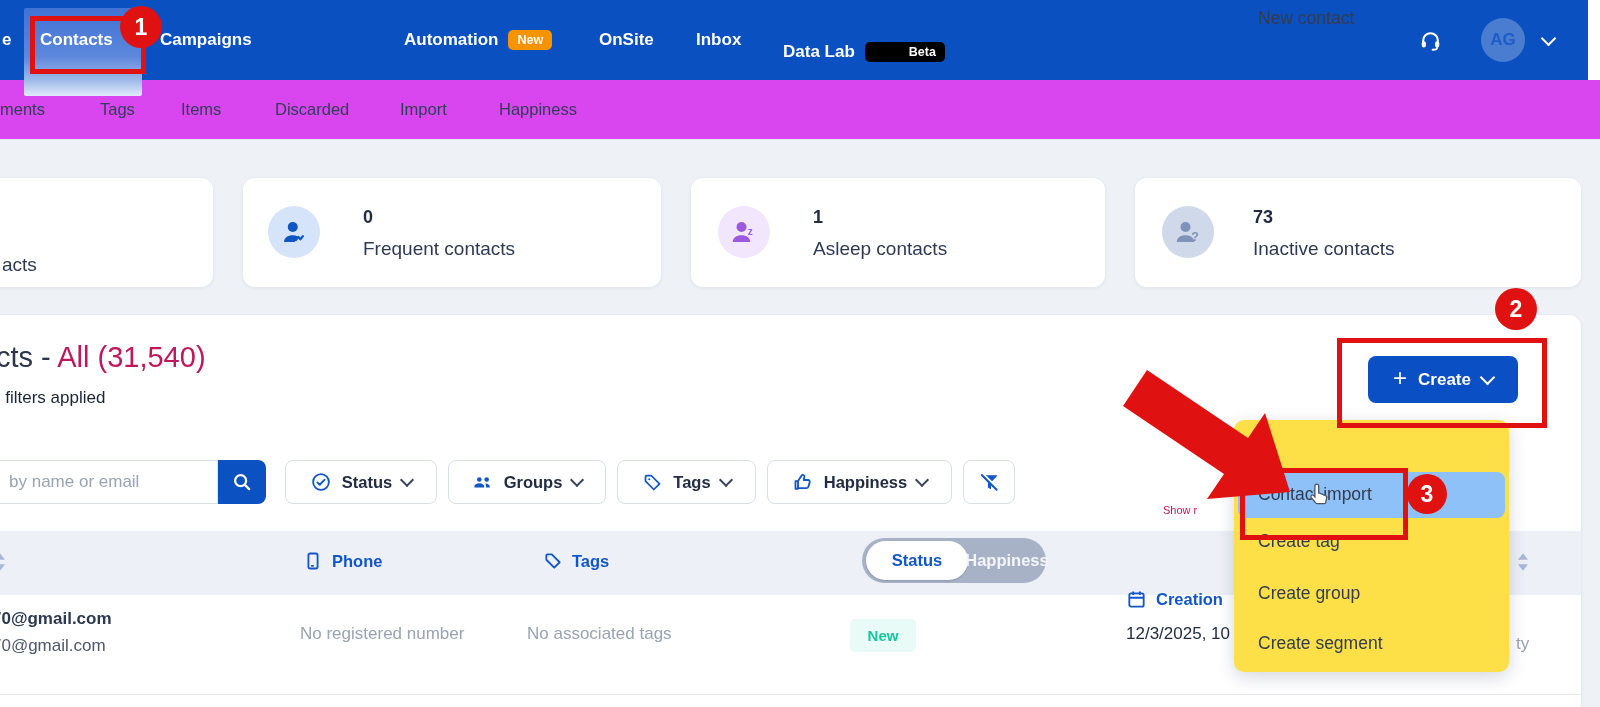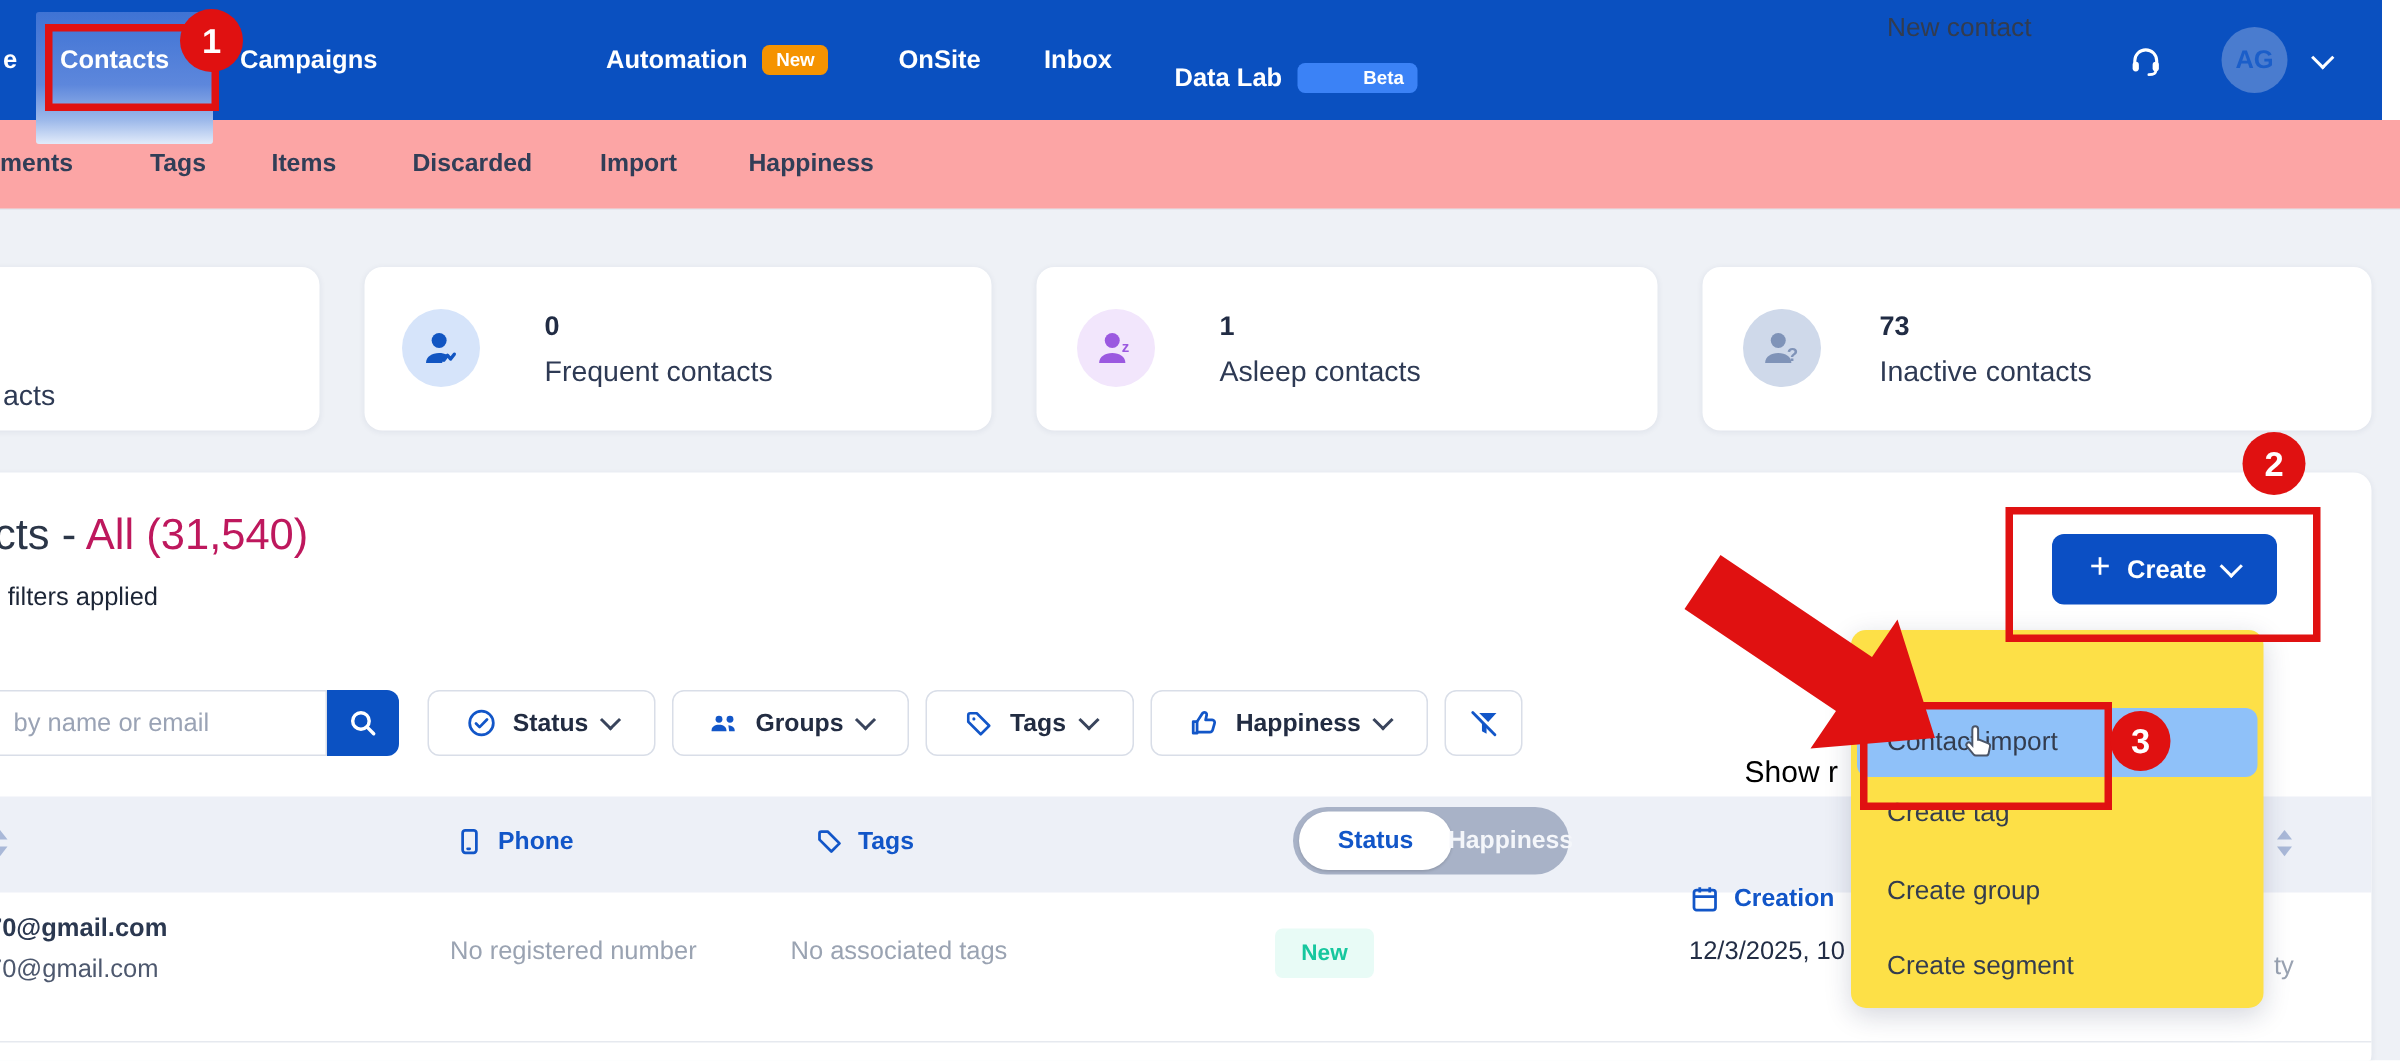--- a/index.html
+++ b/index.html
@@ -16,21 +16,21 @@
   .tab-active-bg{position:absolute;left:24px;top:8px;width:118px;height:88px;border-radius:2px;
     background:linear-gradient(180deg,#3f73d4 0%,#5d87dc 55%,#9db9ea 82%,#e2ebfa 100%);}
   .badge{display:inline-block;margin-left:10px;padding:4px 9px;border-radius:5px;
     font-size:12.5px;font-weight:600;color:#fff;line-height:1;}
   .avatar{position:absolute;left:1481px;top:18px;width:44px;height:44px;border-radius:50%;
     background:#4a7ccf;color:#1b5ec9;font-weight:700;font-size:17px;
     display:flex;align-items:center;justify-content:center;}
   .chev{display:inline-block;width:9px;height:9px;border-right:2.6px solid currentColor;
     border-bottom:2.6px solid currentColor;transform:rotate(45deg);margin-top:-4px;}
   
-  .subnav{left:0;top:80px;width:1600px;height:59px;background:#fca5a5;border-bottom:1px solid #e3e7ee;z-index:4;font-weight:bold;}
+  .subnav{left:0;top:80px;width:1600px;height:59px;background:#d946ef;border-bottom:1px solid #e3e7ee;z-index:4;}
   .subnav-item{position:absolute;top:0;height:58px;display:flex;align-items:center;
     color:#313e57;font-size:16.5px;white-space:nowrap;}
   
   .pagebg{left:0;top:139px;width:1600px;height:568px;background:#eef1f6;}
   
   .card{position:absolute;background:#fff;border-radius:12px;box-shadow:0 1px 4px rgba(25,45,90,.07);}
   .stat-icon{position:absolute;width:52px;height:52px;border-radius:50%;display:flex;align-items:center;justify-content:center;}
   .stat-val{position:absolute;font-size:18px;font-weight:700;color:#212c44;}
   .stat-lbl{position:absolute;font-size:19px;color:#2e3a54;white-space:nowrap;}
   
@@ -45,21 +45,21 @@
     border:1px solid #d9dee8;border-radius:8px 0 0 8px;z-index:6;box-sizing:border-box;}
   .search-box input{border:0;outline:none;width:200px;height:40px;margin-left:18px;
     font-size:17px;color:#333;font-family:inherit;background:transparent;}
   .search-box input::placeholder{color:#9aa3b5;}
   .search-btn{position:absolute;left:218px;top:460px;width:48px;height:44px;background:#0b51c2;
     border-radius:0 8px 8px 0;display:flex;align-items:center;justify-content:center;z-index:6;cursor:pointer;}
   .chip{position:absolute;top:460px;height:44px;background:#fff;border:1px solid #d9dee8;border-radius:8px;
     display:flex;align-items:center;justify-content:center;gap:10px;font-size:16.5px;font-weight:600;
     color:#222c42;z-index:6;box-sizing:border-box;cursor:pointer;}
   .chip .chev{border-color:#39445c;width:8px;height:8px;border-width:2.2px;}
-  .show-frag{position:absolute;left:1163px;top:504px;font-size:20px;color:#000000;z-index:6;white-space:nowrap;}
+  .show-frag{position:absolute;left:1163px;top:504px;font-size:11px;color:#be185d;z-index:6;white-space:nowrap;}
   
   .create-btn{position:absolute;left:1368px;top:356px;width:150px;height:47px;background:#0b4fc4;
     border-radius:8px;display:flex;align-items:center;justify-content:center;gap:11px;
     color:#fff;font-size:17px;font-weight:700;z-index:6;cursor:pointer;}
   .create-btn .plus{font-size:24px;font-weight:400;margin-top:-3px;}
   
   .thead{position:absolute;left:-40px;top:531px;width:1621px;height:64px;background:#edf0f7;z-index:2;}
   .th{position:absolute;display:flex;align-items:center;gap:9px;color:#1256c8;
     font-size:16.5px;font-weight:700;white-space:nowrap;}
   .toggle-pill{position:absolute;left:862px;top:538px;width:184px;height:45px;border-radius:999px;
@@ -100,21 +100,21 @@
   <span class="nav-item" style="left:160px;">Campaigns</span>
   <span class="nav-item" style="left:40px;">Contacts</span>
   <span class="nav-item" style="left:404px;">
     <span>Automation</span>
     <span class="badge" style="background:#f59300;">New</span>
   </span>
   <span class="nav-item" style="left:599px;">OnSite</span>
   <span class="nav-item" style="left:696px;">Inbox</span>
   <span class="nav-item" style="left:783px;margin-top:12px;">
     <span>Data Lab</span>
-    <span class="badge" style="background:#3b82f6;padding-left:44px;">Beta</span>
+    <span class="badge" style="background:#000000;padding-left:44px;">Beta</span>
   </span>
   <span class="icon" style="position:absolute;left:1418px;top:28px;">
     <svg width="25" height="25" viewBox="0 0 24 24" fill="none" stroke="#ffffff" stroke-width="2" stroke-linecap="round">
       <path d="M5 15v-3a7 7 0 0 1 14 0v3"></path>
       <rect x="3.6" y="12.6" width="4" height="6.2" rx="2" fill="#ffffff" stroke="none"></rect>
       <rect x="16.4" y="12.6" width="4" height="6.2" rx="2" fill="#ffffff" stroke="none"></rect>
       <path d="M18.4 18.6c0 1.6-2.2 2.3-4.4 2.3" stroke-width="1.8"></path>
     </svg>
   </span>
   <span class="avatar">AG</span>

